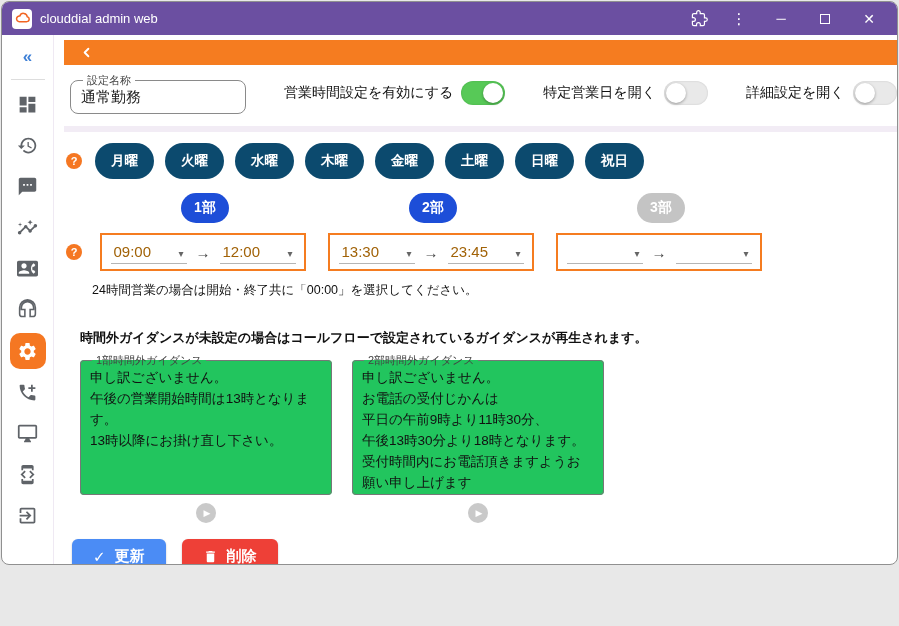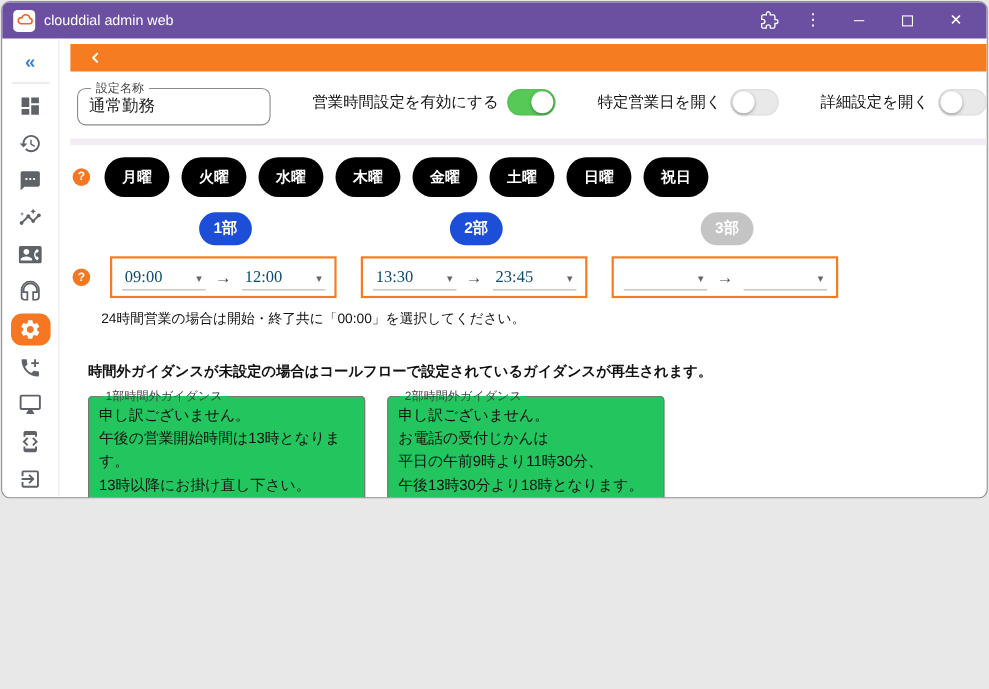--- a/index.html
+++ b/index.html
@@ -1,17 +1,17 @@
 <!DOCTYPE html>
 <html><head>
 <meta charset="utf-8">
 <style>
   * { box-sizing: border-box; margin: 0; padding: 0; }
   html,body { width:899px; height:626px; background:#e8e8e8; font-family:"Liberation Sans","DejaVu Sans",sans-serif; }
-  .window { width:897px; height:452px; margin:1px; border:1px solid #909090; border-radius:8px; overflow:hidden; background:#fff; display:flex; flex-direction:column; }
+  .window { width:897px; height:564px; margin:1px; border:1px solid #909090; border-radius:8px; overflow:hidden; background:#fff; display:flex; flex-direction:column; }
 
   
   .titlebar { height:33px; background:#6b4fa1; display:flex; align-items:center; padding:0 6px 0 10px; flex:0 0 auto; }
   .logo { width:20px; height:20px; background:#fff; border-radius:4px; display:flex; align-items:center; justify-content:center; flex:0 0 auto; }
   .app-title { color:#fff; font-size:13px; margin-left:8px; }
   .tb-right { margin-left:auto; display:flex; align-items:center; }
   .tb-btn { width:44px; height:33px; display:flex; align-items:center; justify-content:center; color:#fff; cursor:default; }
   .tb-btn.narrow { width:40px; }
   .kebab { font-size:15px; line-height:1; }
   .max-box { width:10px; height:10px; border:1.5px solid #fff; }
@@ -41,34 +41,34 @@
   .toggle-label { font-size:14px; color:#111; }
   .toggle { width:44px; height:24px; border-radius:12px; margin-left:8px; position:relative; background:#e9e9e9; box-shadow:inset 0 0 2px rgba(0,0,0,.15); }
   .toggle .thumb { width:20px; height:20px; border-radius:50%; background:#fff; position:absolute; top:2px; left:2px; box-shadow:0 1px 3px rgba(0,0,0,.35); }
   .toggle.on { background:#57c957; }
   .toggle.on .thumb { left:22px; }
 
   .divider { height:6px; background:#f2ecf5; margin-top:8px; flex:0 0 auto; }
 
   .days-row { display:flex; align-items:center; margin-top:11px; flex:0 0 auto; }
   .help-badge { width:16px; height:16px; border-radius:50%; background:#f57722; color:#fff; font-size:11px; font-weight:bold; display:flex; align-items:center; justify-content:center; margin-left:2px; flex:0 0 auto; }
-  .day-btn { background:#000000; color:#fff; border:none; border-radius:18px; padding:9px 16px; font-size:13.5px; font-weight:bold; margin-left:11px; font-family:inherit; }
+  .day-btn { background:#0c4a6e; color:#fff; border:none; border-radius:18px; padding:9px 16px; font-size:13.5px; font-weight:bold; margin-left:11px; font-family:inherit; }
   .day-btn:first-of-type { margin-left:13px; }
 
   .parts-row { display:flex; gap:22px; margin:14px 0 0 38px; flex:0 0 auto; }
   .part-col { width:206px; display:flex; justify-content:center; }
   .part-pill { padding:6px 13px; border-radius:16px; background:#1d4ed8; color:#fff; font-size:14px; font-weight:bold; }
   .part-pill.inactive { background:#c4c4c4; }
 
   .time-row { display:flex; align-items:center; margin-top:10px; flex:0 0 auto; }
   .time-row .help-badge { margin-left:2px; }
   .time-boxes { display:flex; gap:22px; margin-left:18px; }
   .time-box { width:206px; height:38px; border:2px solid #f57c20; background:#fff; display:flex; align-items:center; justify-content:center; gap:9px; }
   .time-select { width:76px; height:23px; display:flex; align-items:flex-end; justify-content:space-between; border-bottom:1px solid #b5b5b5; padding:0 3px 2px; }
-  .time-value { font-family:Liberation Serif, serif; font-size:15px; color:#0c4a6e; line-height:1.2; }
+  .time-value { font-family:Liberation Sans, sans-serif; font-size:15px; color:#a16207; line-height:1.2; }
   .caret { color:#666; font-size:10px; line-height:1.4; }
   .flow-arrow { color:#444; font-size:15px; }
 
   .time-note { font-size:12.5px; color:#111; margin:11px 0 0 28px; flex:0 0 auto; }
   .guidance-note { font-size:13px; font-weight:bold; color:#111; margin:30px 0 0 16px; flex:0 0 auto; }
 
   .guidance-row { display:flex; gap:20px; margin:6px 0 0 16px; flex:0 0 auto; }
   .guidance-col { display:flex; flex-direction:column; align-items:center; }
   fieldset.guidance-box { width:252px; height:142px; border:1px solid #777; border-radius:4px; padding:0 9px; background:#22c55e; }
   fieldset.guidance-box legend { font-size:11px; color:#444; padding:0 4px; margin-left:2px; }

